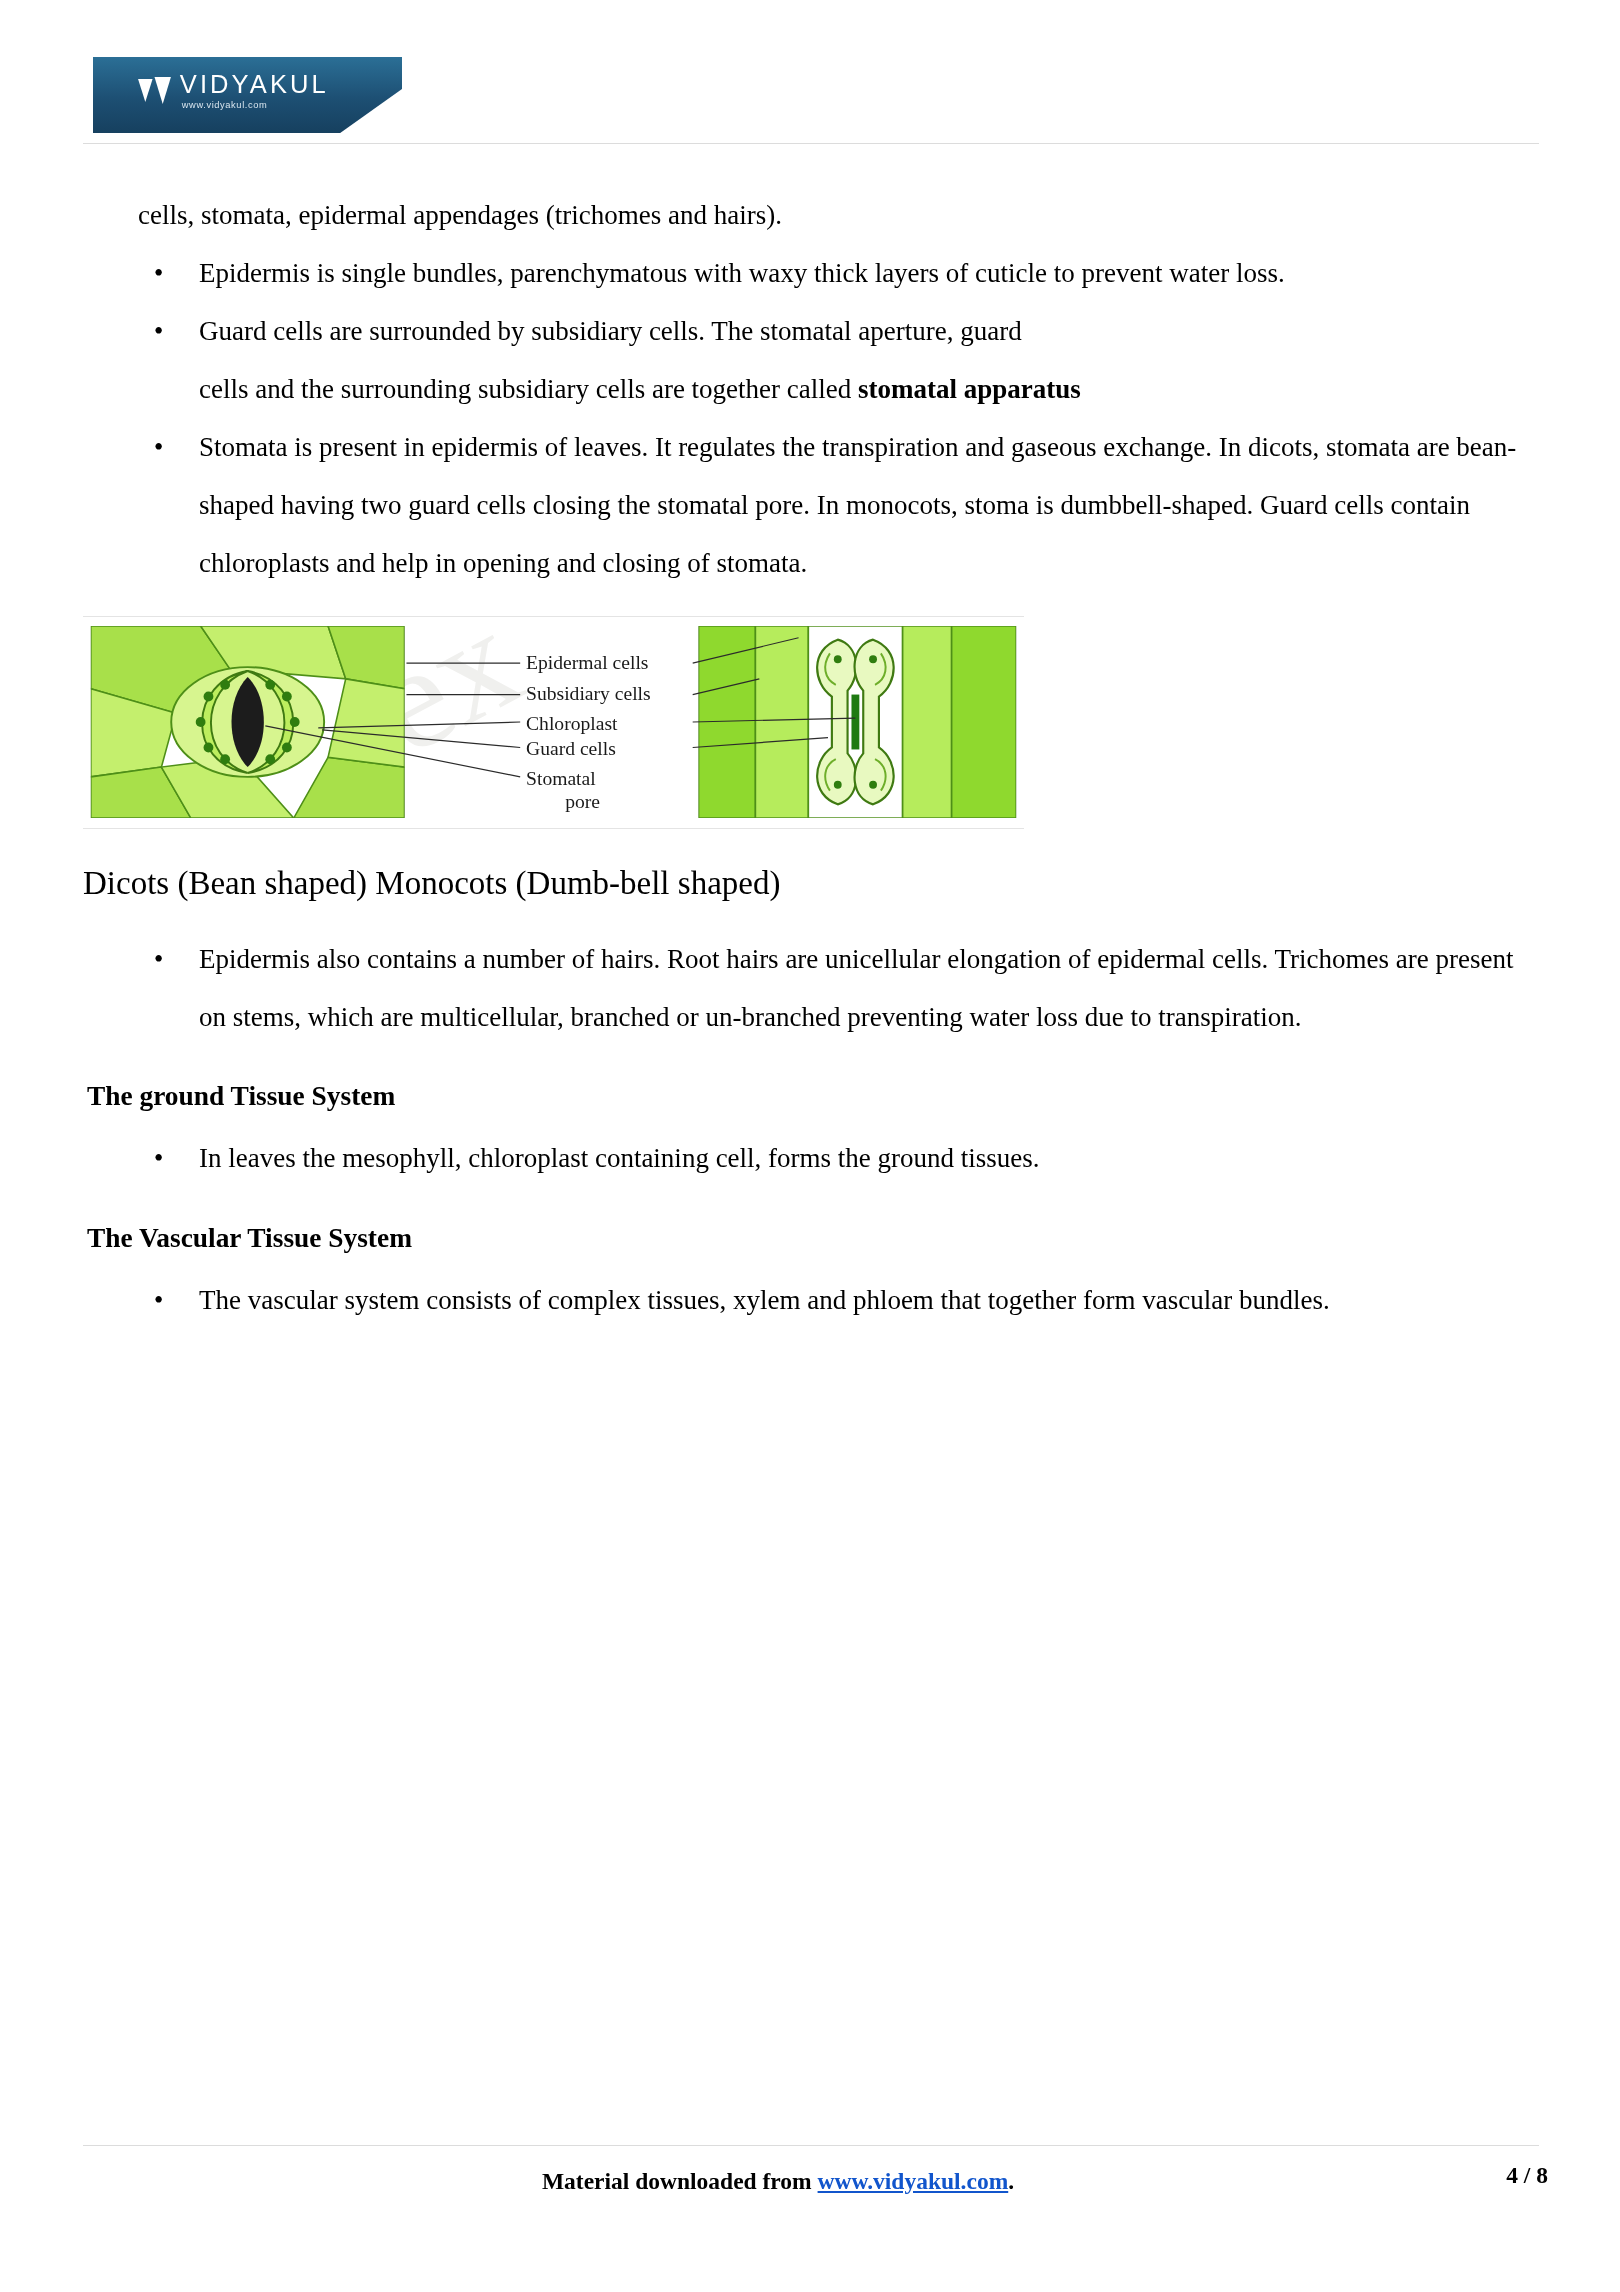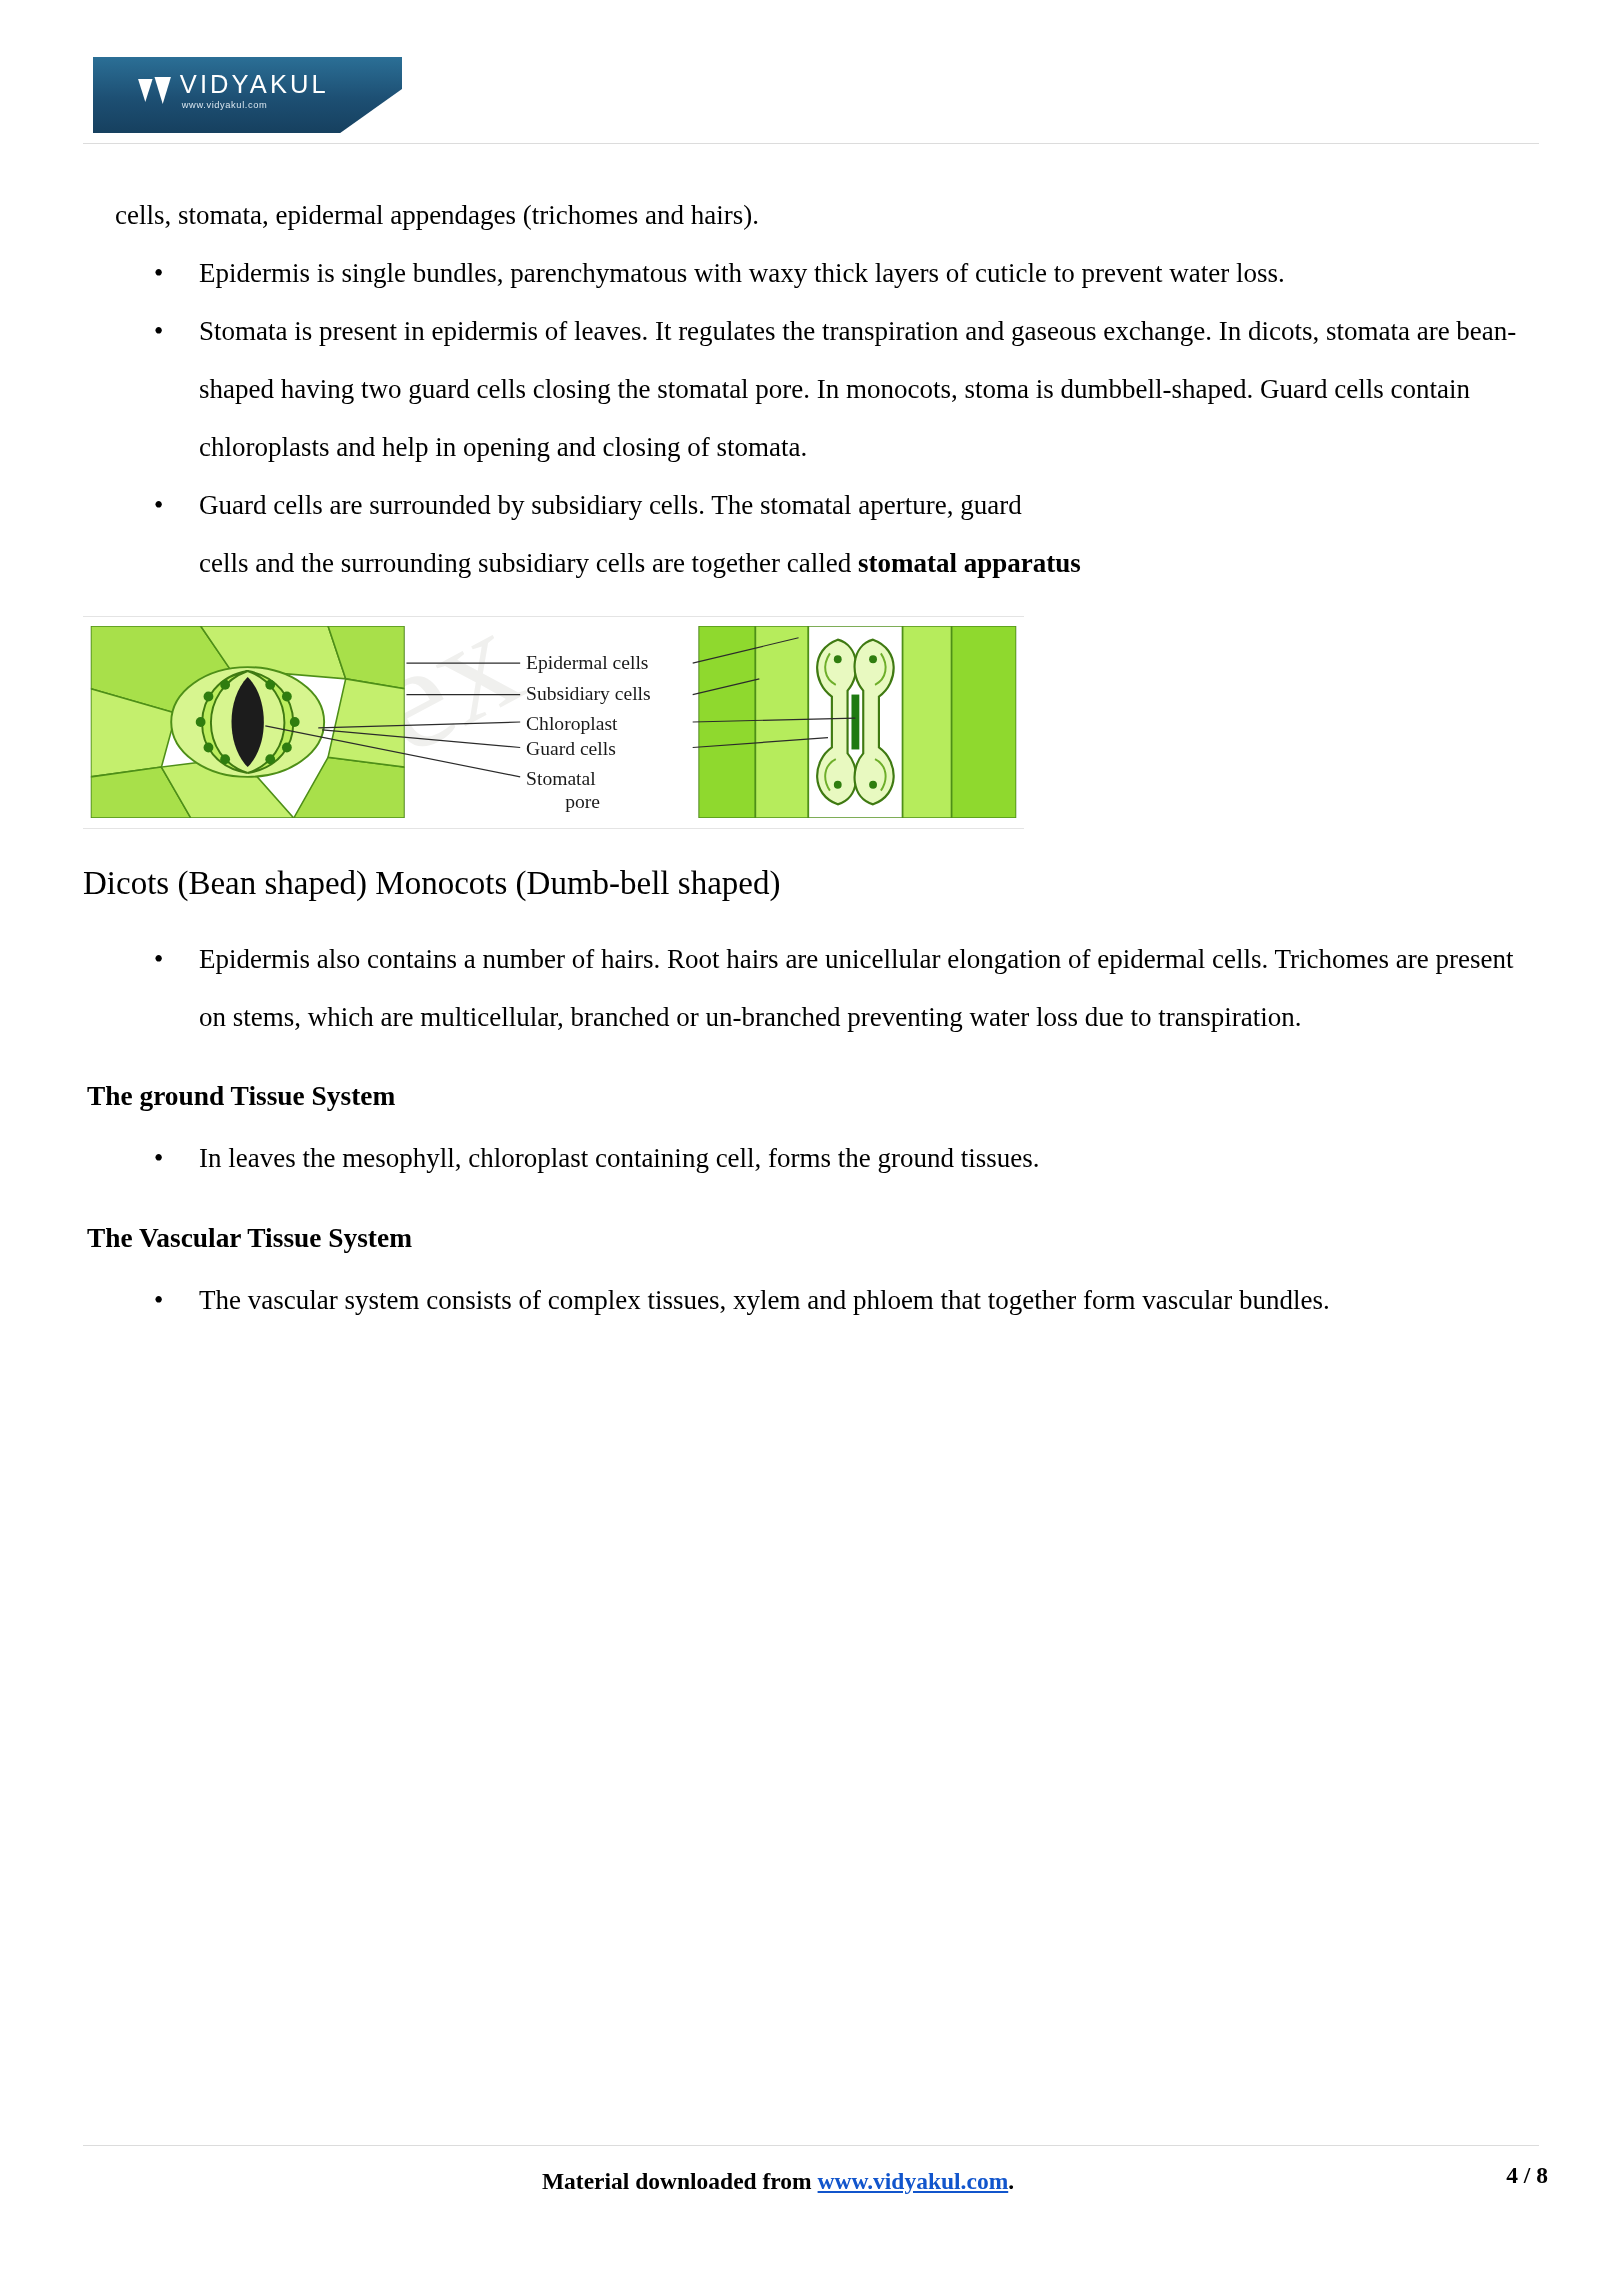--- a/index.html
+++ b/index.html
@@ -212,29 +212,29 @@
           <span class="logo-title">VIDYAKUL</span>
           <span class="logo-sub">www.vidyakul.com</span>
         </span>
       </div>
     </div>
     <div class="header-rule"></div>
   </div>
 
   <div class="content">
 
-    <p class="body-line" style="margin-left:32px;">cells, stomata, epidermal appendages (trichomes and hairs).</p>
+    <p class="body-line" style="margin-left:55px;">cells, stomata, epidermal appendages (trichomes and hairs).</p>
 
     <ul class="bullets">
       <li>Epidermis is single bundles, parenchymatous with waxy thick layers of cuticle to prevent water loss.</li>
-      <li>Stomata is present in epidermis of leaves. It regulates the transpiration and gaseous exchange. In dicots, stomata are bean-shaped having two guard cells closing the stomatal pore. In monocots, stoma is dumbbell-shaped. Guard cells contain chloroplasts and help in opening and closing of stomata.</li>
       <li>
         <span>Guard cells are surrounded by subsidiary cells. The stomatal aperture, guard</span><br>
         <span>cells and the surrounding subsidiary cells are together called </span><span class="bold">stomatal apparatus</span>
       </li>
+      <li>Stomata is present in epidermis of leaves. It regulates the transpiration and gaseous exchange. In dicots, stomata are bean-shaped having two guard cells closing the stomatal pore. In monocots, stoma is dumbbell-shaped. Guard cells contain chloroplasts and help in opening and closing of stomata.</li>
     </ul>
 
     <div class="figure">
       <svg class="fig-canvas" viewBox="0 0 960 208" xmlns="http://www.w3.org/2000/svg">
         <defs>
           <clipPath id="leftClip">
               <rect x="8" y="6" width="320" height="196"></rect>
             </clipPath>
           <clipPath id="rightClip">
               <rect x="628" y="6" width="324" height="196"></rect>

